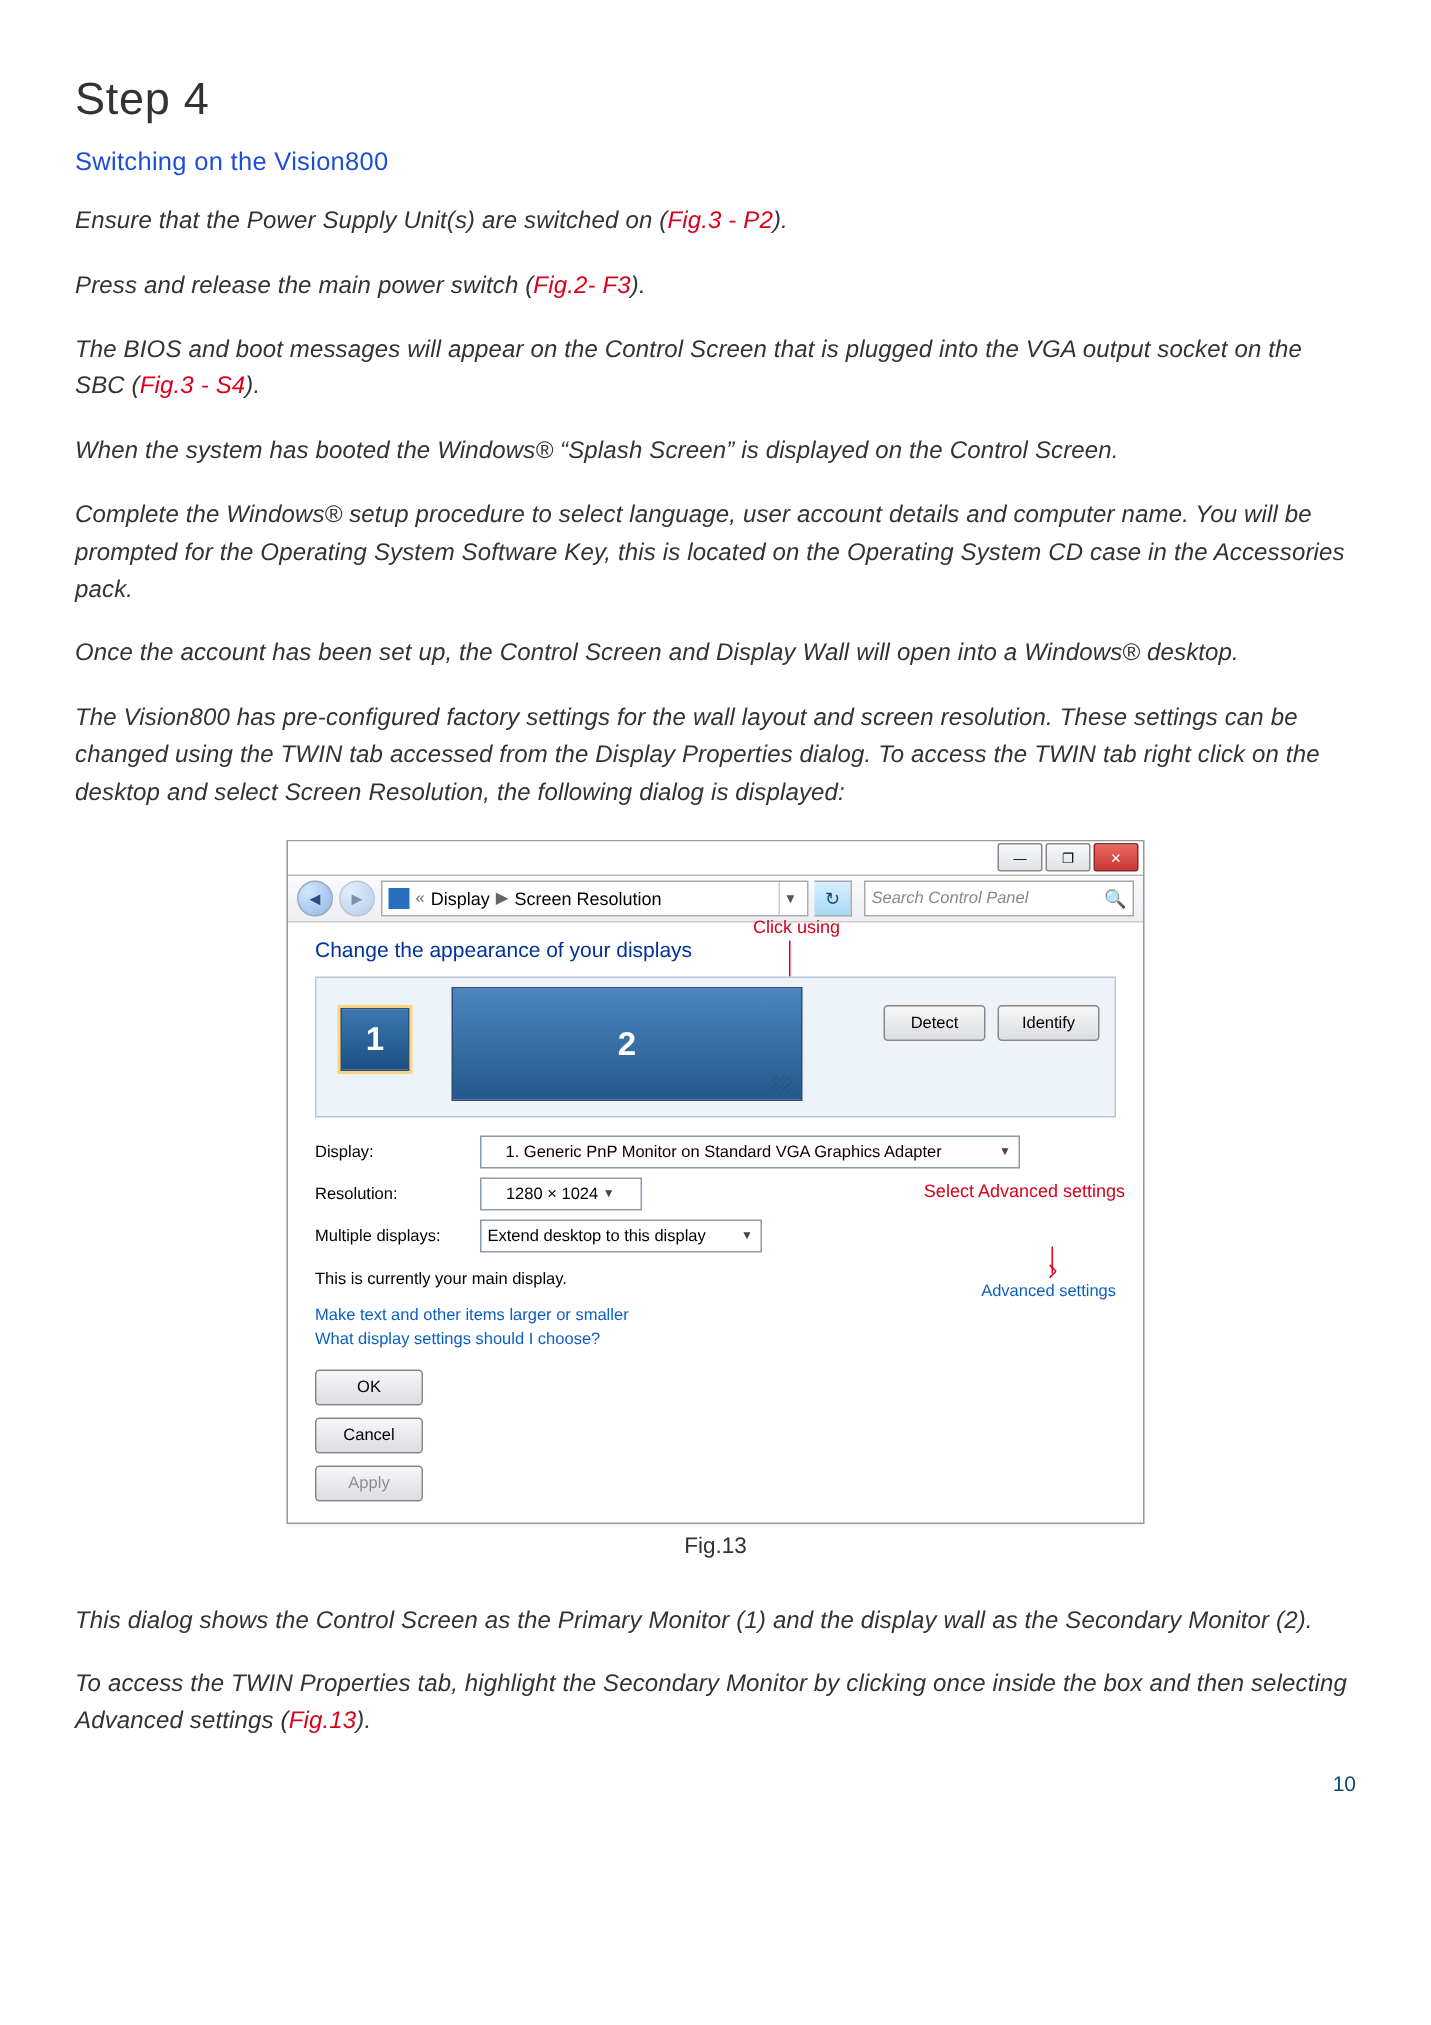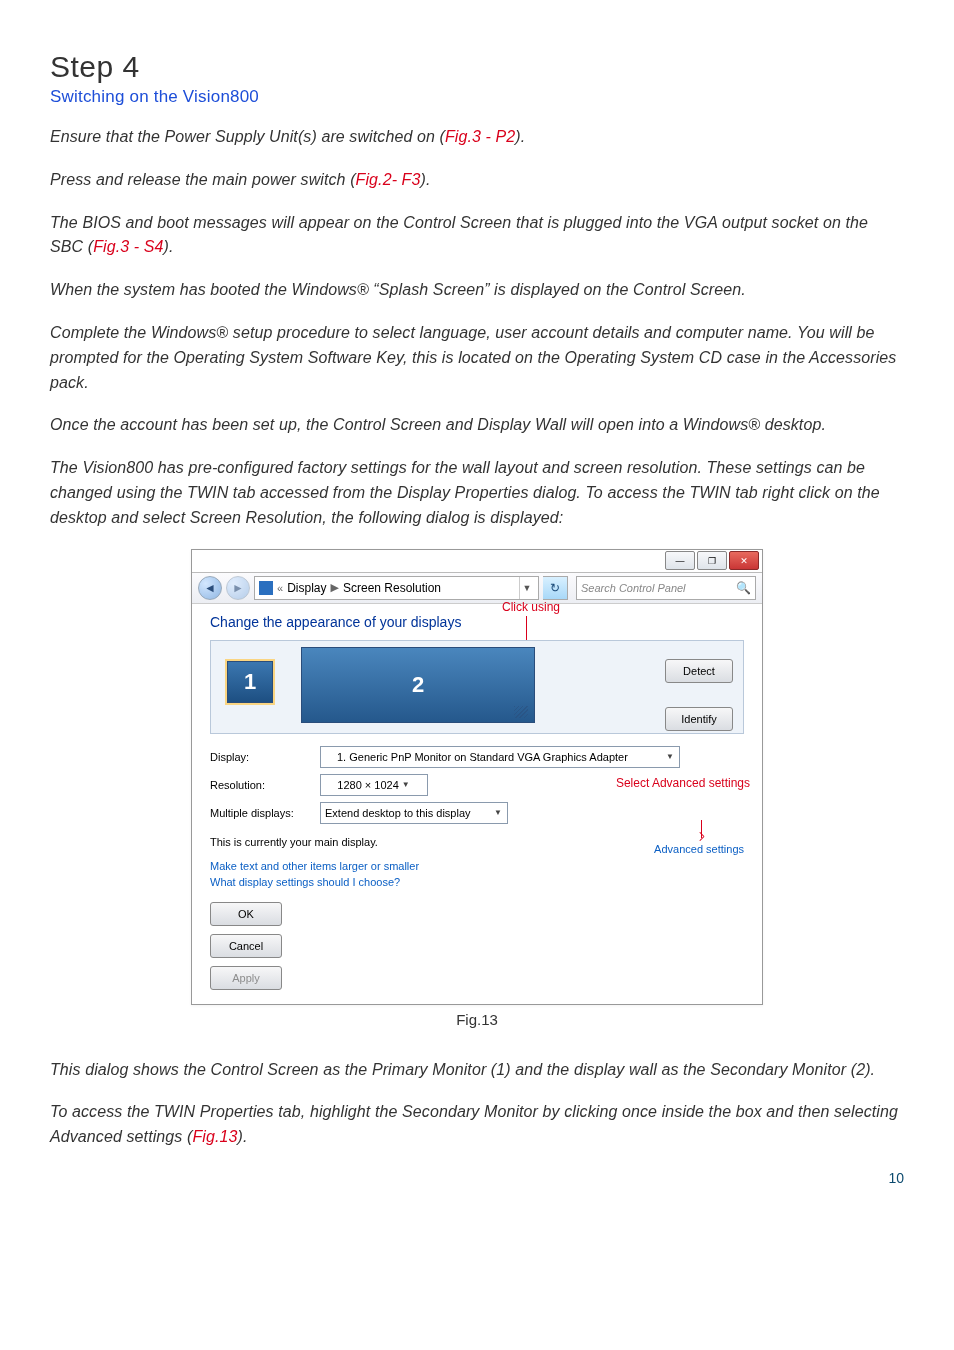--- a/index.html
+++ b/index.html
@@ -10,21 +10,21 @@
     color: #333;
     width: 954px;
   }
   .page {
     padding: 50px 50px 30px 50px;
   }
   h1.step {
     font-size: 30px;
     font-weight: 400;
     color: #333;
-    margin: 0 0 3px 0;
+    margin: 0 0 14px 0;
     letter-spacing: 0.5px;
   }
   .subtitle {
     color: #1d4ed8;
     font-size: 17px;
     margin: 0 0 18px 0;
     letter-spacing: 0.2px;
   }
   p.body {
     font-size: 16px;
@@ -180,21 +180,21 @@
   }
   .mon-handle::before{
     content:"";
     display:block;
     width:100%;height:100%;
     background:repeating-linear-gradient(135deg,#2a4d7b 0 1px,transparent 1px 3px);
   }
   .side-btns {
     position:absolute;
     right:10px; top:18px;
-    display:flex;flex-direction:column;gap:24px;
+    display:flex;gap:8px;
   }
   .gray-btn {
     min-width:66px;height:22px;
     border:1px solid #888;border-radius:3px;
     background:linear-gradient(#f7f7f8,#dadde2);
     font-size:11px;
     display:flex;align-items:center;justify-content:center;
   }
   .form-row {
     display:flex;align-items:center;

